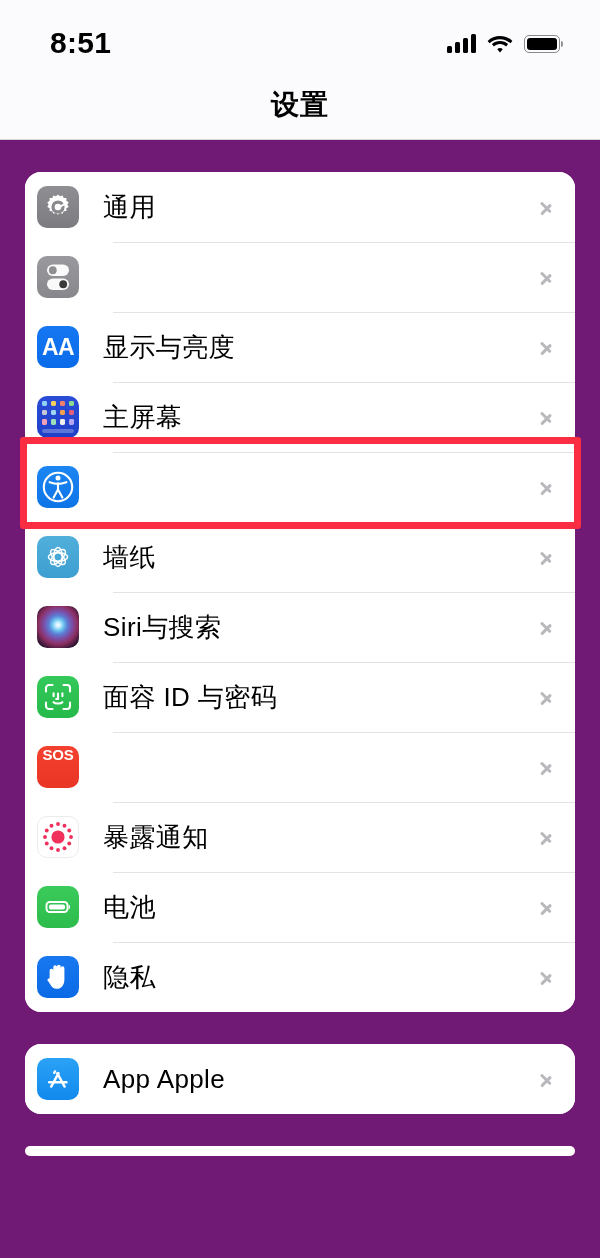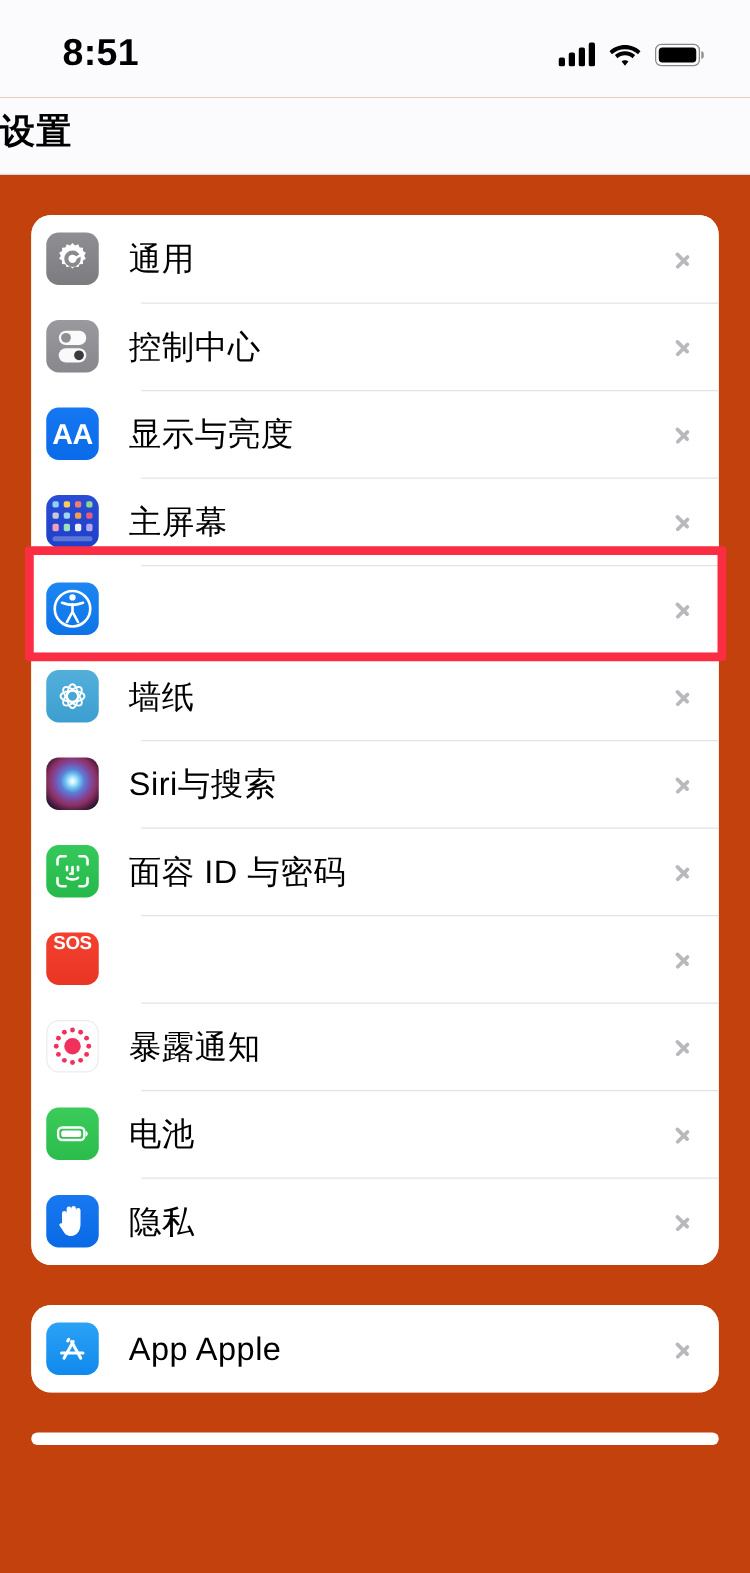--- a/index.html
+++ b/index.html
@@ -6,21 +6,21 @@
   html, body {
     width: 600px; height: 1258px;
     background: #EFEFF4;
     font-family: "Liberation Sans", "DejaVu Sans", sans-serif;
     -webkit-font-smoothing: antialiased;
     overflow: hidden;
   }
   #screen {
     position: relative;
     width: 600px; height: 1258px;
-    background: #c2410c;
+    background: #701a75;
     overflow: hidden;
   }
 
   
   .statusbar {
     position: relative;
     height: 78px;
     background: #FBFBFD;
     display: flex;
     align-items: center;
@@ -63,20 +63,21 @@
     border-radius: 0 2px 2px 0;
   }
   .batt-fill { width:100%; height:100%; background:#000; border-radius:3px; }
 
   
   .navbar {
     height: 62px;
     background: #FBFBFD;
     display: flex;
     align-items: flex-start;
+    justify-content: center;
     border-bottom: 1px solid #D6D6DA;
   }
   .nav-title {
     font-size: 28px;
     font-weight: 700;
     color: #000;
     letter-spacing: 1px;
     margin-top: 8px;
   }
 
@@ -232,21 +233,20 @@
 
       <div class="row">
         <div class="icon-wrap ic-control">
           <svg width="26" height="30" viewBox="0 0 26 30">
             <rect x="2" y="2.5" width="22" height="11.5" rx="5.75" fill="#FFFFFF" opacity="0.95"></rect>
             <circle cx="7.8" cy="8.25" r="3.9" fill="#8E8E93"></circle>
             <rect x="2" y="16.5" width="22" height="11.5" rx="5.75" fill="#FFFFFF" opacity="0.95"></rect>
             <circle cx="18.2" cy="22.25" r="3.9" fill="#3A3A3C"></circle>
           </svg>
         </div>
-        <div class="row-label">控制中心</div>
         <div class="chev"></div>
       </div>
 
       <div class="row">
         <div class="icon-wrap ic-display">
           <span class="aa-text">AA</span>
         </div>
         <div class="row-label">显示与亮度</div>
         <div class="chev"></div>
       </div>

